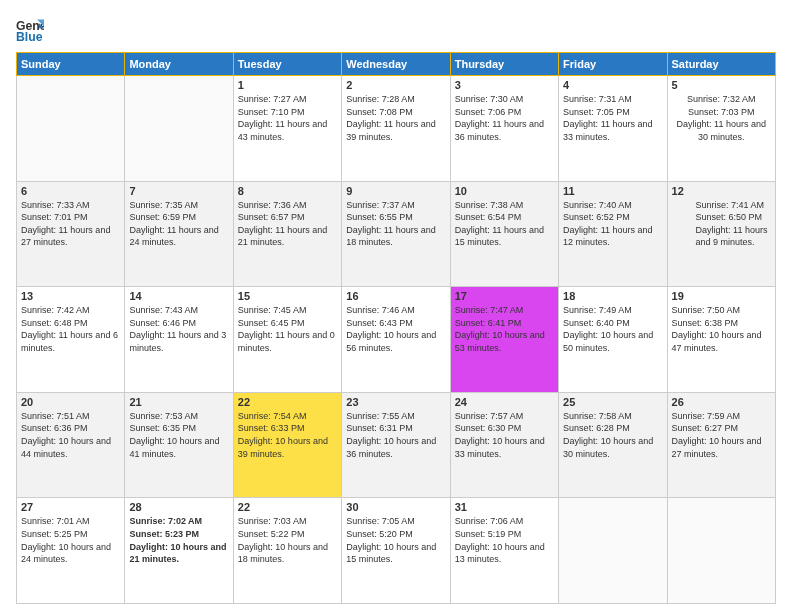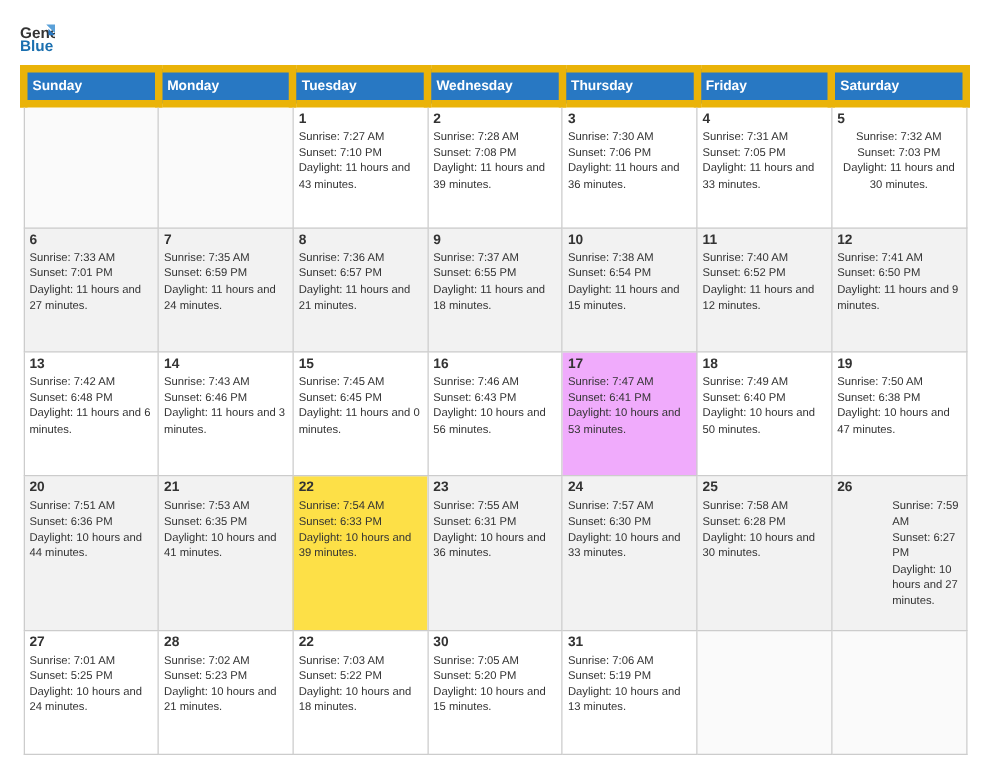--- a/index.html
+++ b/index.html
@@ -52,21 +52,21 @@
       width: 100%;
       table-layout: fixed;
     }
     .calendar th {
       background-color: #2878c3;
       color: #fff;
       font-size: 11px;
       font-weight: bold;
       padding: 5px 4px;
       text-align: left;
-      border: 6px solid #eab308;
+      border: 1px solid #eab308;
     }
     .calendar td {
       border: 1px solid #ccc;
       vertical-align: top;
       padding: 3px 4px;
       font-size: 9.5px;
       color: #333;
       height: 88px;
     }
     .calendar tr:nth-child(even) td {
@@ -192,21 +192,21 @@
 Daylight: 11 hours and 15 minutes.</div>
           </td>
           <td style="background-color: rgb(242, 242, 242);">
             <span class="day-number">11</span>
             <div class="cell-text" style="white-space: pre-line;">Sunrise: 7:40 AM
 Sunset: 6:52 PM
 Daylight: 11 hours and 12 minutes.</div>
           </td>
           <td style="background-color: rgb(242, 242, 242);">
             <span class="day-number">12</span>
-            <div class="cell-text" style="white-space: pre-line;">Sunrise: 7:41 AM
+            <div class="cell-text" style="white-space: pre-line; margin-left: 24px;">Sunrise: 7:41 AM
 Sunset: 6:50 PM
 Daylight: 11 hours and 9 minutes.</div>
           </td>
         </tr>
         <tr>
           <td style="background-color: rgb(255, 255, 255);">
             <span class="day-number">13</span>
             <div class="cell-text" style="white-space: pre-line;">Sunrise: 7:42 AM
 Sunset: 6:48 PM
 Daylight: 11 hours and 6 minutes.</div>
@@ -222,21 +222,21 @@
             <div class="cell-text" style="white-space: pre-line;">Sunrise: 7:45 AM
 Sunset: 6:45 PM
 Daylight: 11 hours and 0 minutes.</div>
           </td>
           <td style="background-color: rgb(255, 255, 255);">
             <span class="day-number">16</span>
             <div class="cell-text" style="white-space: pre-line;">Sunrise: 7:46 AM
 Sunset: 6:43 PM
 Daylight: 10 hours and 56 minutes.</div>
           </td>
-          <td style="background-color: #f0abfc;">
+          <td style="background-color: #d946ef;">
             <span class="day-number">17</span>
             <div class="cell-text" style="white-space: pre-line;">Sunrise: 7:47 AM
 Sunset: 6:41 PM
 Daylight: 10 hours and 53 minutes.</div>
           </td>
           <td style="background-color: rgb(255, 255, 255);">
             <span class="day-number">18</span>
             <div class="cell-text" style="white-space: pre-line;">Sunrise: 7:49 AM
 Sunset: 6:40 PM
 Daylight: 10 hours and 50 minutes.</div>
@@ -280,35 +280,35 @@
 Daylight: 10 hours and 33 minutes.</div>
           </td>
           <td style="background-color: rgb(242, 242, 242);">
             <span class="day-number">25</span>
             <div class="cell-text" style="white-space: pre-line;">Sunrise: 7:58 AM
 Sunset: 6:28 PM
 Daylight: 10 hours and 30 minutes.</div>
           </td>
           <td style="background-color: rgb(242, 242, 242);">
             <span class="day-number">26</span>
-            <div class="cell-text" style="white-space: pre-line; margin-left: 44px;">Sunrise: 7:59 AM
+            <div class="cell-text" style="white-space: pre-line;">Sunrise: 7:59 AM
 Sunset: 6:27 PM
 Daylight: 10 hours and 27 minutes.</div>
           </td>
         </tr>
         <tr>
           <td style="background-color: rgb(255, 255, 255);">
             <span class="day-number">27</span>
             <div class="cell-text" style="white-space: pre-line;">Sunrise: 7:01 AM
 Sunset: 5:25 PM
 Daylight: 10 hours and 24 minutes.</div>
           </td>
           <td style="background-color: rgb(255, 255, 255);">
             <span class="day-number">28</span>
-            <div class="cell-text" style="white-space: pre-line;">Sunrise: 7:02 AM
+            <div class="cell-text" style="white-space: pre-line; font-weight: bold;">Sunrise: 7:02 AM
 Sunset: 5:23 PM
 Daylight: 10 hours and 21 minutes.</div>
           </td>
           <td style="background-color: rgb(255, 255, 255);">
             <span class="day-number">22</span>
             <div class="cell-text" style="white-space: pre-line;">Sunrise: 7:03 AM
 Sunset: 5:22 PM
 Daylight: 10 hours and 18 minutes.</div>
           </td>
           <td style="background-color: rgb(255, 255, 255);">

